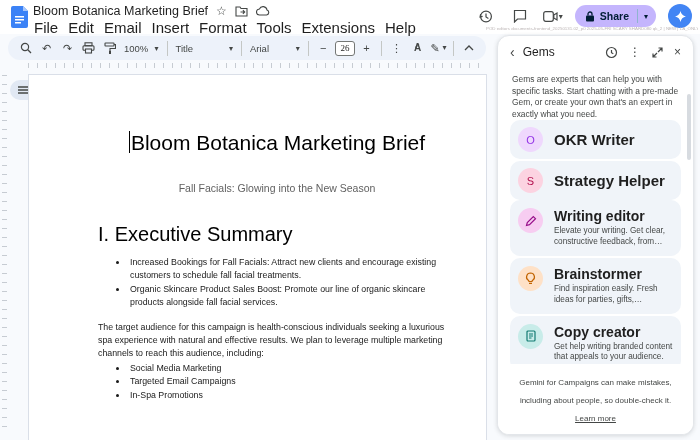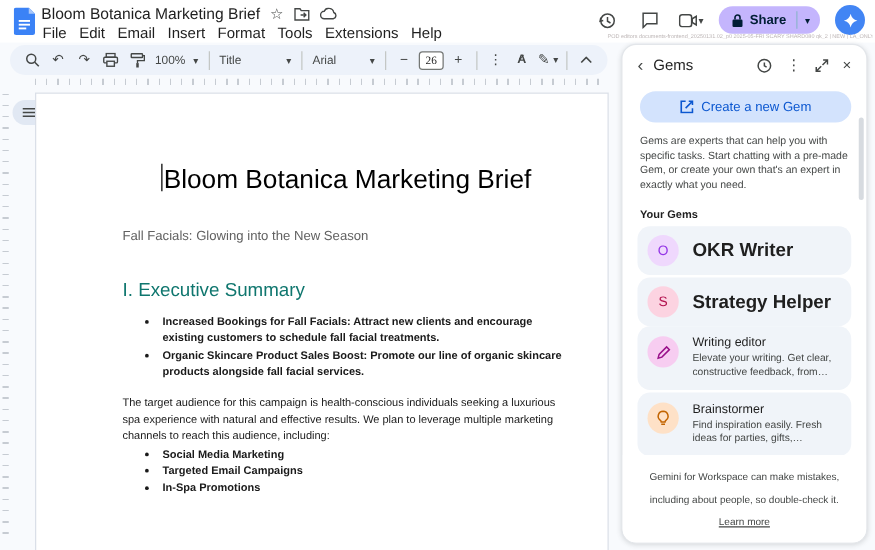--- a/index.html
+++ b/index.html
@@ -6,21 +6,21 @@
     font-family:"Liberation Sans","DejaVu Sans",sans-serif;background:#f8fafd;position:relative;}
   *{box-sizing:border-box;}
 
   
   .topbar{position:absolute;left:0;top:0;width:700px;height:34px;background:#fff;}
   .docs-logo{position:absolute;left:11px;top:6px;}
   .title-row{position:absolute;left:33px;top:4px;display:flex;align-items:center;gap:8px;}
   .doc-title{font-size:12.5px;color:#1f1f1f;}
   .tb-ico{color:#444746;font-size:12px;line-height:1;display:inline-flex;align-items:center;cursor:pointer;}
   .menu-row{position:absolute;left:29px;top:18px;display:flex;}
-  .menu-item{font-size:12px;color:#1f1f1f;padding:1px 5px;border-radius:8px;cursor:pointer;}
+  .menu-item{font-size:15px;color:#1f1f1f;padding:1px 5px;border-radius:8px;cursor:pointer;}
   .topbar-right{position:absolute;right:8px;top:4px;display:flex;align-items:center;gap:12px;}
   .icon-btn{width:22px;height:22px;display:flex;align-items:center;justify-content:center;color:#444746;cursor:pointer;}
   .video-group{display:flex;align-items:center;gap:1px;color:#444746;cursor:pointer;}
   .caret{font-size:8px;color:#444746;}
   .share-btn{height:22px;background:#c4b5fd;border-radius:11px;display:flex;align-items:center;padding:0 4px 0 10px;cursor:pointer;}
   .share-btn .lbl{font-size:10.5px;font-weight:600;color:#001d35;margin:0 6px 0 5px;}
   .share-div{width:1px;height:14px;background:#8fb4cf;margin:0 2px;}
   .share-caret{font-size:8px;color:#001d35;padding:0 4px;}
   .spark-btn{width:24px;height:24px;border-radius:50%;background:#4285f4;display:flex;align-items:center;justify-content:center;cursor:pointer;}
   .debug-text{position:absolute;right:2px;top:26px;width:212px;font-size:4.4px;color:#bdb6b6;white-space:nowrap;overflow:hidden;text-align:right;}
@@ -47,25 +47,25 @@
     background:repeating-linear-gradient(to right,#b6bcc4 0 1px,transparent 1px 9px);opacity:.75;cursor:col-resize;}
   .v-ruler{position:absolute;left:2px;top:15px;width:5px;height:360px;
     background:repeating-linear-gradient(to bottom,#b6bcc4 0 1px,transparent 1px 9px);opacity:.75;cursor:row-resize;}
   .tabs-pill{position:absolute;left:10px;top:20px;width:35px;height:20px;border-radius:10px;background:#e1e8f3;
     display:flex;align-items:center;justify-content:center;gap:4px;cursor:pointer;color:#444746;}
   .tabs-pill span{font-size:9.5px;color:#444746;}
   .page{position:absolute;left:28px;top:14px;width:459px;height:420px;background:#fff;
     border:1px solid #dadfe8;padding:56px 30px 0 69px;cursor:text;}
   .d-title{font-size:21px;color:#000;text-align:center;font-weight:400;margin:0;white-space:nowrap;}
   .cursor-bar{display:inline-block;width:1px;height:22px;background:#000;vertical-align:-3px;margin-right:1px;}
-  .d-sub{font-size:10.5px;color:#616161;margin:27px 0 0;}
-  .d-h1{font-size:15px;font-weight:400;color:#0f766e;margin:29px 0 0;}
+  .d-sub{font-size:10.5px;color:#616161;text-align:center;margin:27px 0 0;}
+  .d-h1{font-size:20px;font-weight:400;color:#000000;margin:29px 0 0;}
   .d-p{font-size:8.8px;line-height:13.4px;color:#1a1a1a;margin:6px 0 0;}
   .d-ul{margin:10px 0 0;padding-left:30px;}
-  .d-ul li{font-size:8.8px;line-height:13.4px;color:#1a1a1a;padding-left:2px;font-weight:bold;}
+  .d-ul li{font-size:8.8px;line-height:13.4px;color:#1a1a1a;padding-left:2px;}
   .d-ul.tight{margin-top:1px;}
 
   
   .panel{position:absolute;left:497px;top:35px;width:197px;height:400px;background:#fff;border-radius:12px;
     border:1px solid #e3e6ea;box-shadow:0 1px 4px rgba(60,64,67,.18);overflow:hidden;}
   .p-head{display:flex;align-items:center;padding:9px 12px 6px 12px;}
   .p-back{font-size:14px;color:#444746;cursor:pointer;margin-right:8px;line-height:1;}
   .p-title{font-size:12px;font-weight:500;color:#1f1f1f;flex:1;}
   .p-tools{display:flex;align-items:center;gap:11px;color:#444746;}
   .p-tools .pt{cursor:pointer;display:flex;align-items:center;font-size:12px;line-height:1;}
@@ -74,21 +74,21 @@
   .create-btn span{font-size:10.5px;font-weight:500;color:#0b57d0;}
   .p-desc{margin:9px 14px 0;font-size:8.4px;line-height:11.6px;color:#444746;}
   .p-label{margin:13px 14px 5px;font-size:8.8px;font-weight:700;color:#1f1f1f;}
   .gem-list{margin:0 12px;display:flex;flex-direction:column;gap:2px;}
   .gem-row{background:#f0f4f9;border-radius:10px;display:flex;align-items:center;padding:7px 8px;gap:11px;cursor:pointer;}
   .gem-ic{width:25px;height:25px;border-radius:50%;flex:none;display:flex;align-items:center;justify-content:center;
     font-size:11px;font-weight:500;}
   .gem-name{font-size:15px;font-weight:700;color:#1f1f1f;}
   .pm-row{background:#f0f4f9;border-radius:10px;display:flex;align-items:flex-start;padding:8px 8px;gap:11px;cursor:pointer;}
   .pm-txt{flex:1;min-width:0;}
-  .pm-name{font-size:10px;font-weight:400;color:#1f1f1f;margin-bottom:2px;}
+  .pm-name{font-size:14px;font-weight:700;color:#1f1f1f;margin-bottom:2px;}
   .pm-desc{font-size:8.2px;line-height:10.8px;color:#444746;display:-webkit-box;-webkit-line-clamp:2;-webkit-box-orient:vertical;overflow:hidden;}
   .p-footer{position:absolute;left:0;right:0;bottom:0;background:#fff;padding:7px 16px 9px;text-align:center;}
   .p-footer .ft{font-size:8px;line-height:10.5px;color:#444746;}
   .p-footer a{color:#444746;text-decoration:underline;cursor:pointer;}
   .p-scroll{position:absolute;right:2px;top:58px;width:4px;height:66px;border-radius:2px;background:#d7dbe0;cursor:grab;}
 
   svg{display:block;}
 </style>
 </head>
 <body>
@@ -267,31 +267,23 @@
       <span class="pt">⋮</span>
       <span class="pt">
         <svg width="11" height="11" viewBox="0 0 11 11">
             <path d="M6.5 1H10v3.5M10 1L6 5M4.5 10H1V6.5M1 10l4-4" fill="none" stroke="#444746" stroke-width="1.2"></path>
           </svg>
       </span>
       <span class="pt">×</span>
     </span>
   </div>
 
-  <button class="create-btn">
-    <svg width="11" height="11" viewBox="0 0 11 11">
-        <path d="M4.5 1H1v9h9V6.5" fill="none" stroke="#0b57d0" stroke-width="1.3"></path>
-        <path d="M4.5 6.5L10 1M7 1h3v3" fill="none" stroke="#0b57d0" stroke-width="1.3"></path>
-      </svg>
-    <span>Create a new Gem</span>
-  </button>
 
   <p class="p-desc">Gems are experts that can help you with specific tasks. Start chatting with a pre-made Gem, or create your own that's an expert in exactly what you need.</p>
 
-  <div class="p-label">Your Gems</div>
   <div class="gem-list">
     <div class="gem-row">
       <span class="gem-ic" style="background-color: rgb(239, 216, 253); color: rgb(147, 52, 230);">
           <span>O</span>
         </span>
       <span class="gem-name">OKR Writer</span>
     </div>
     <div class="gem-row">
       <span class="gem-ic" style="background-color: rgb(252, 211, 225); color: rgb(179, 18, 79);">
           <span>S</span>
@@ -333,16 +325,16 @@
       </span>
       <span class="pm-txt">
         <div class="pm-name">Copy creator</div>
         <div class="pm-desc">Get help writing branded content that appeals to your audience.</div>
       </span>
     </div>
 
   </div>
 
   <div class="p-footer">
-    <span class="ft"><span>Gemini for Workspace can make mistakes, including about people, so double-check it.</span> <a>Learn more</a></span>
+    <span class="ft"><span>Gemini for Campaigns can make mistakes, including about people, so double-check it.</span> <a>Learn more</a></span>
   </div>
   <div class="p-scroll"></div>
 </aside>
 
 </body></html>

